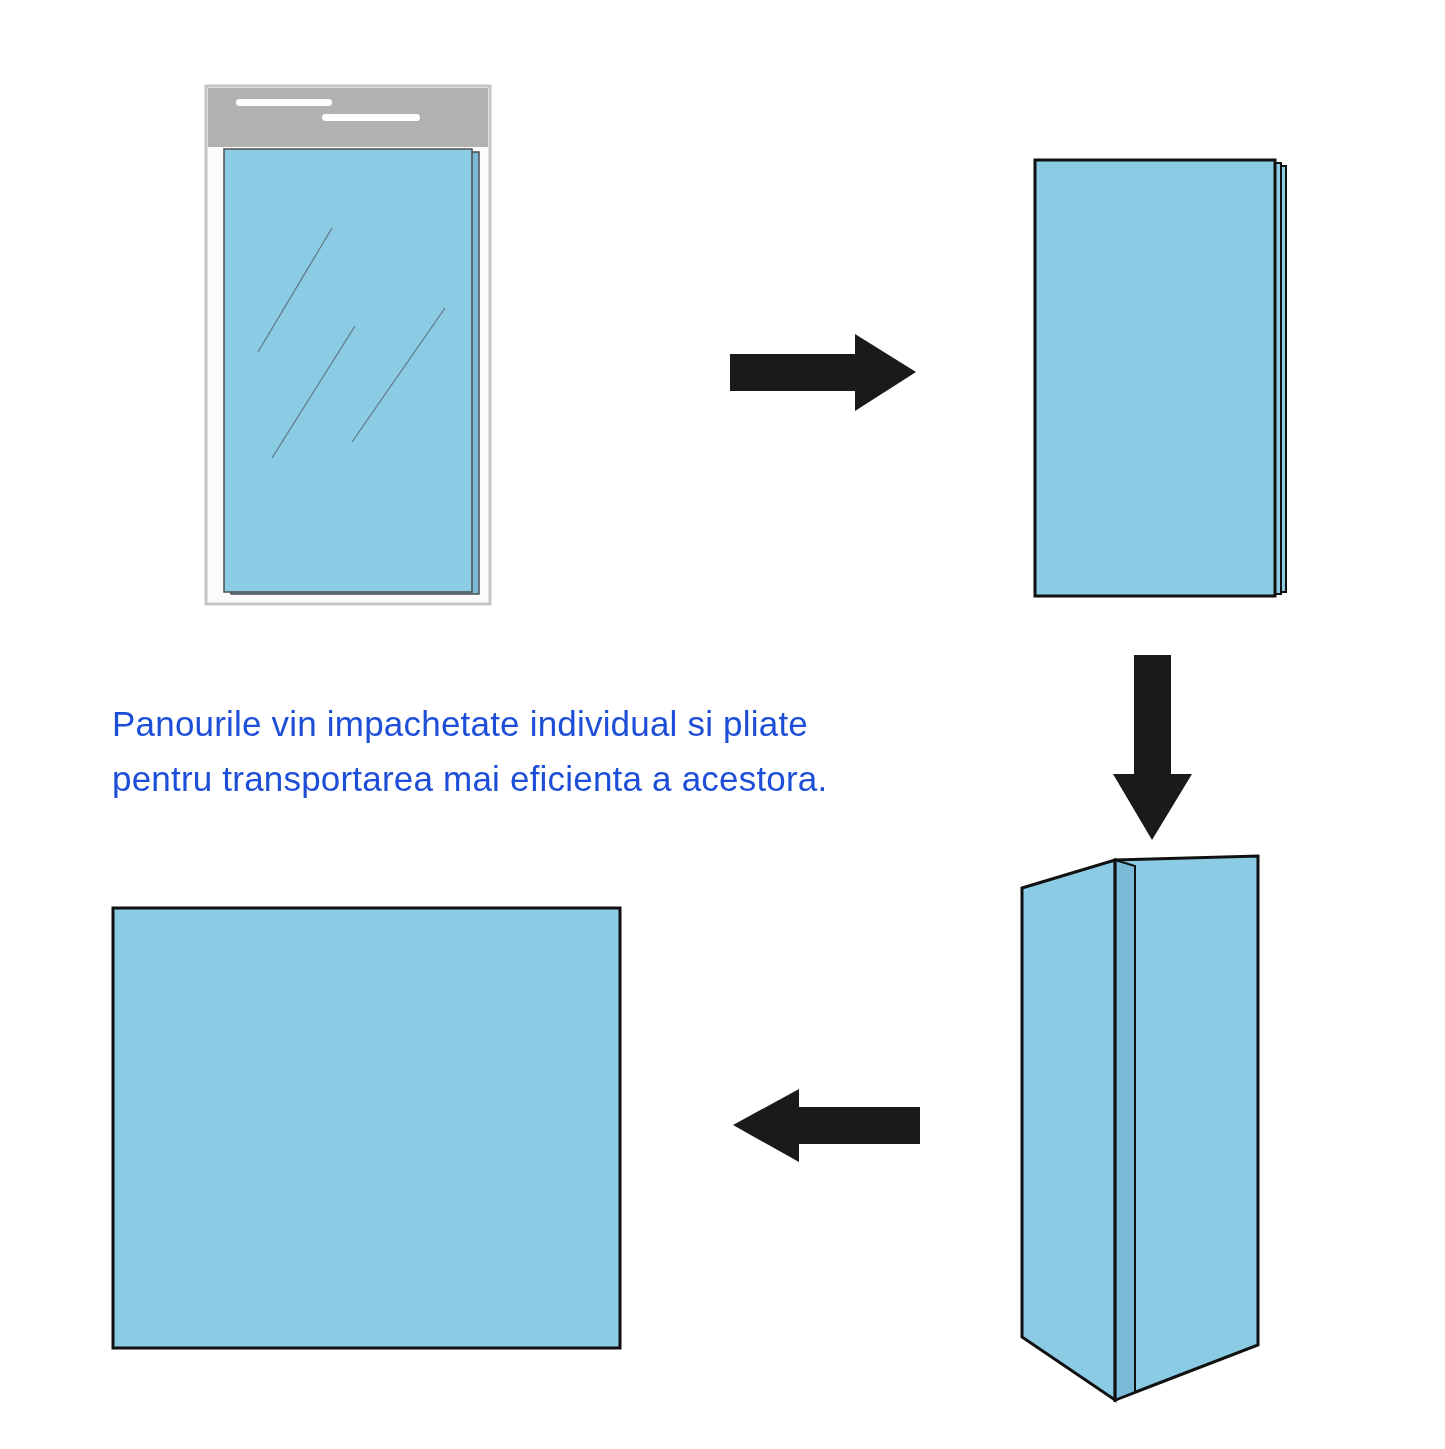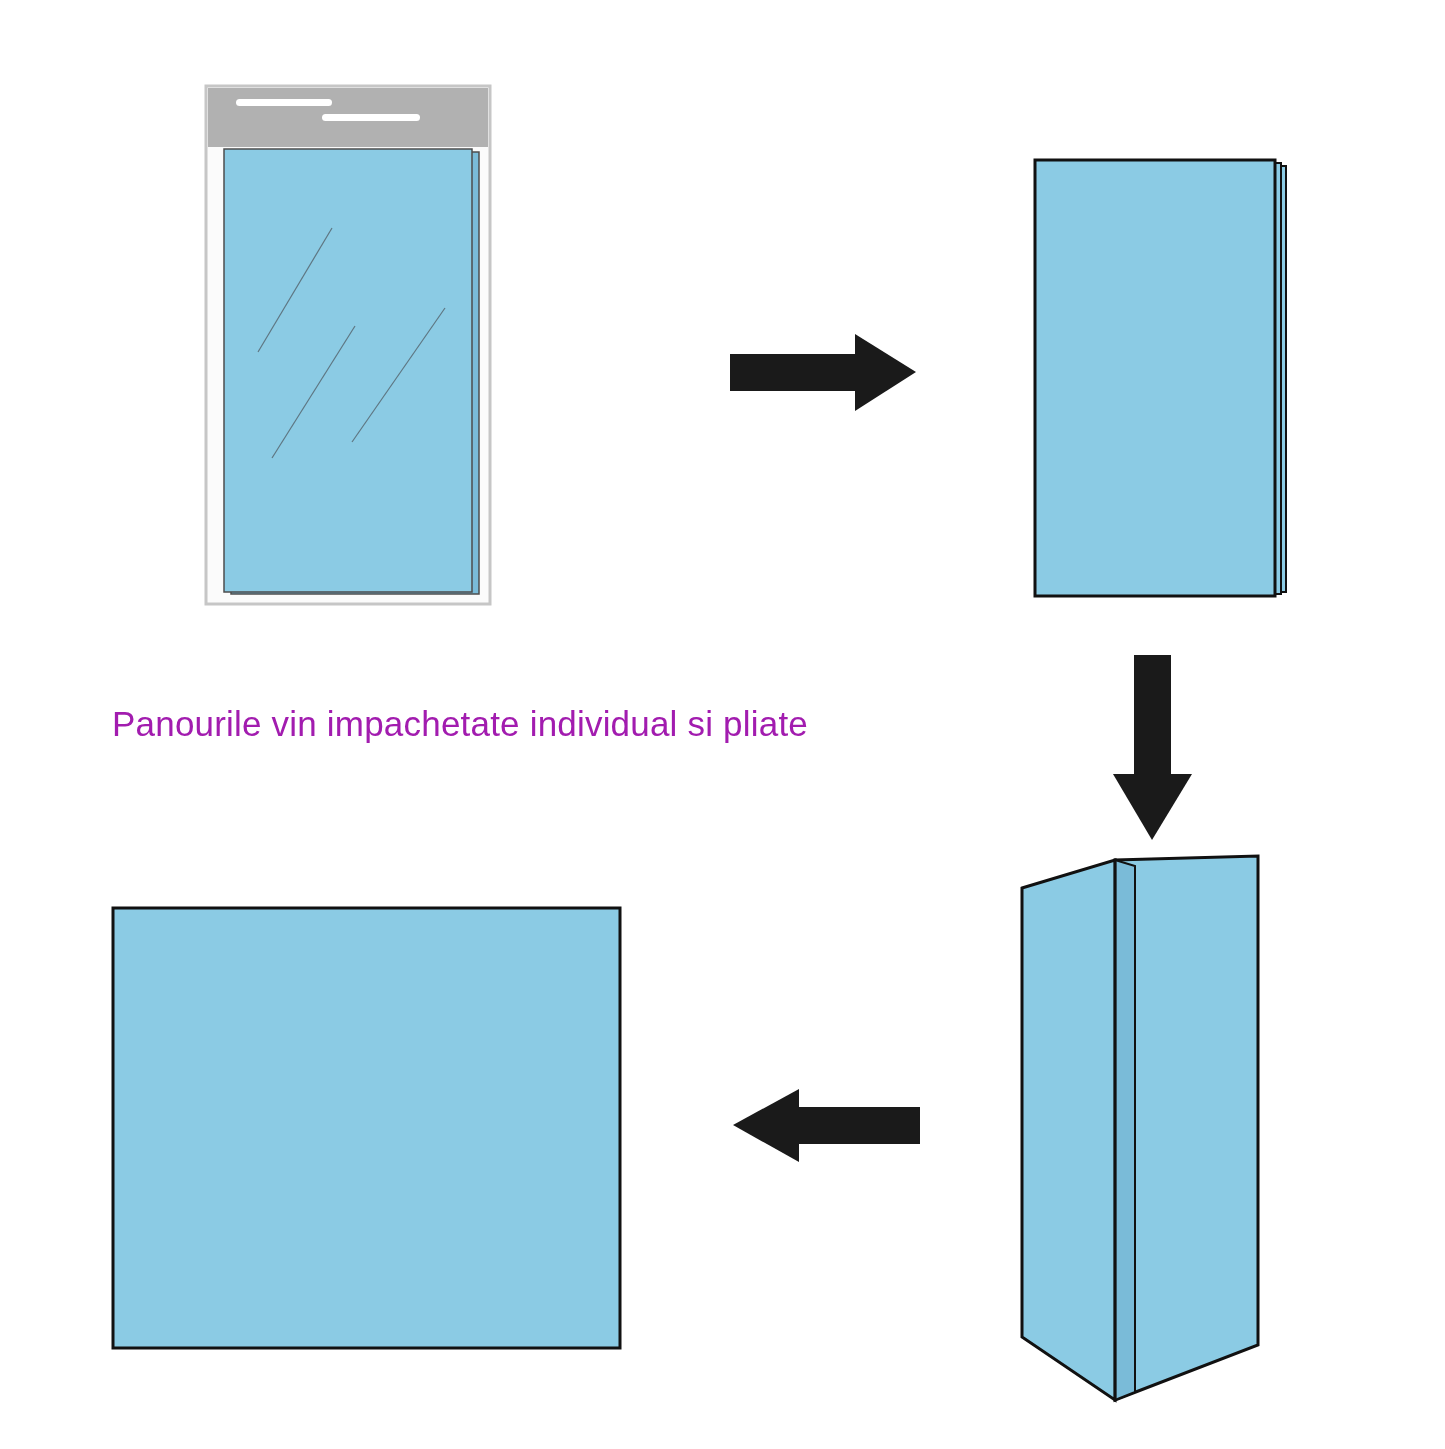--- a/index.html
+++ b/index.html
@@ -46,21 +46,21 @@
     stroke: #111111;
     stroke-width: 2.5;
   }
   .caption {
     position: absolute;
     left: 112px;
     top: 696px;
     width: 1000px;
     font-size: 35px;
     line-height: 55px;
-    color: #a21caf;
+    color: #1d4ed8;
     letter-spacing: 0.2px;
   }
 </style>
 </head>
 <body>
 
 <div class="stage">
 
   <svg class="diagram-svg" width="1445" height="1449" viewBox="0 0 1445 1449">
 
@@ -106,15 +106,16 @@
     </g>
 
     <g>
       <rect x="113" y="908" width="507" height="440" class="outline" fill="#8BCBE4"></rect>
     </g>
 
   </svg>
 
   <div class="caption">
     <div>Panourile vin impachetate individual si pliate</div>
+    <div>pentru transportarea mai eficienta a acestora.</div>
   </div>
 
 </div>
 
 </body></html>

